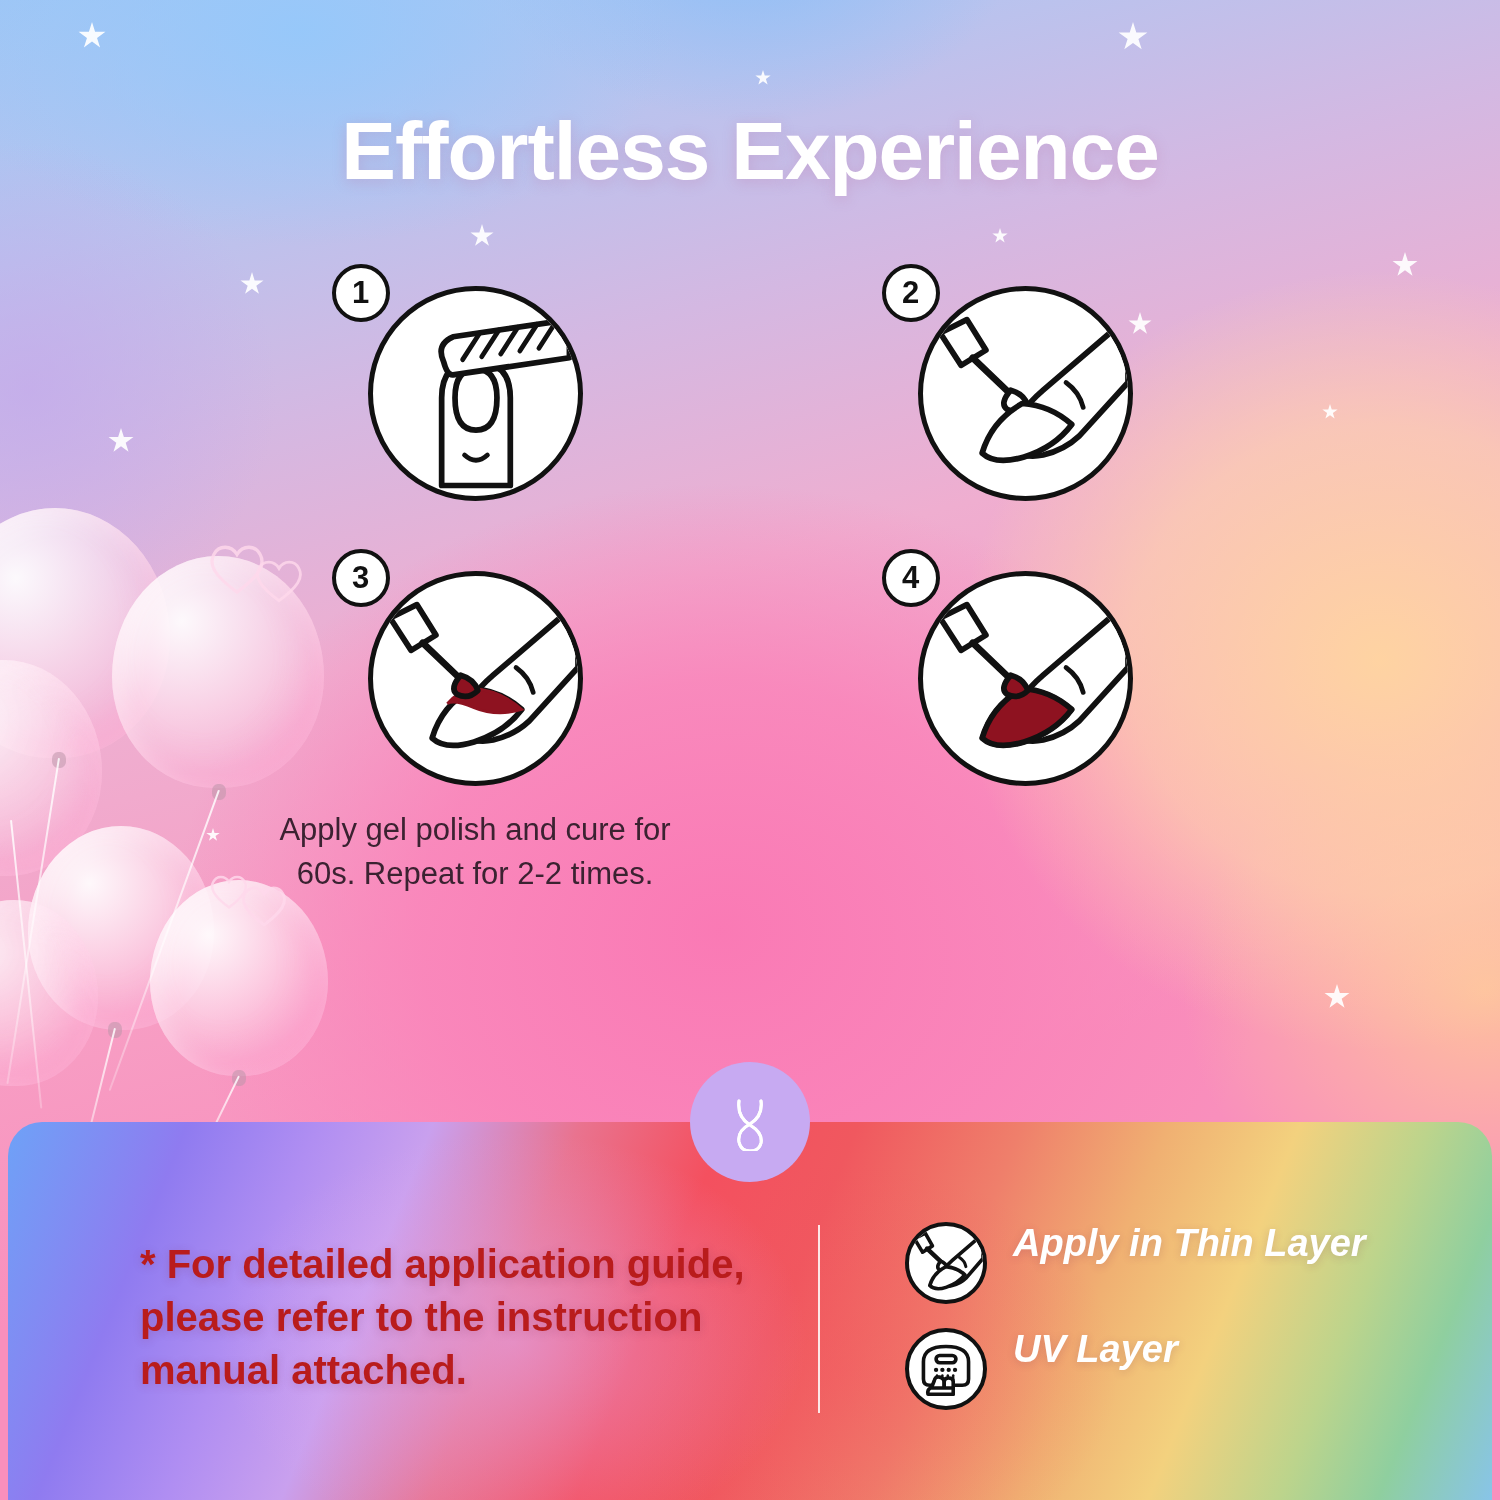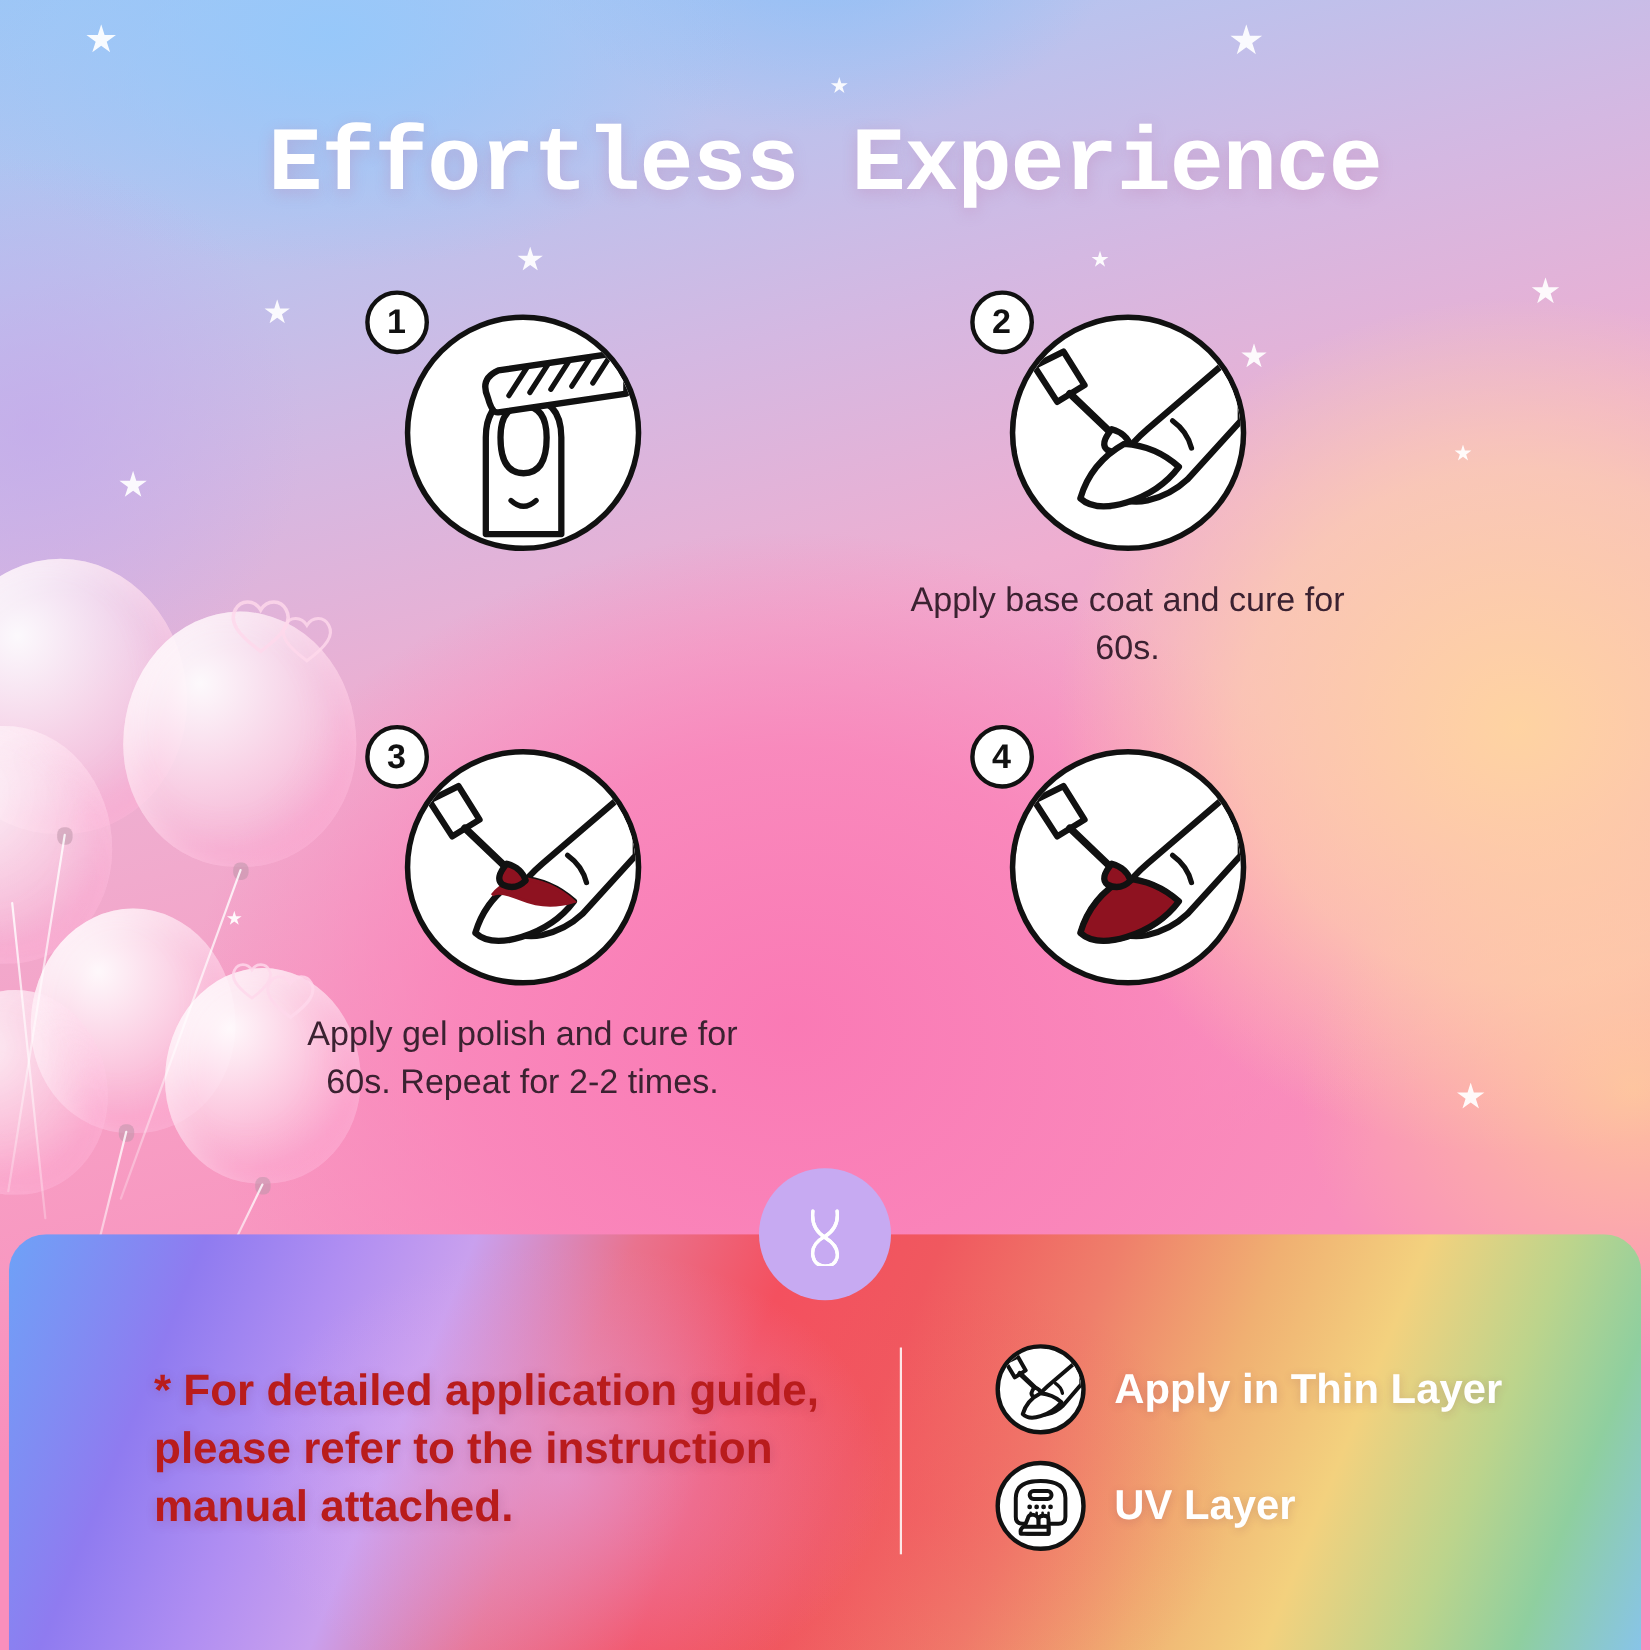--- a/index.html
+++ b/index.html
@@ -51,21 +51,21 @@
   .bknot{position:absolute;width:14px;height:16px;border-radius:42%;background:rgba(190,150,170,.55);}
   .bstring{position:absolute;width:2px;background:linear-gradient(to bottom, rgba(255,255,255,.85), rgba(255,255,255,.25));transform-origin:top center;border-radius:2px;}
   .heart{position:absolute;width:62px;height:56px;opacity:.82;}
   .heart svg{width:100%;height:100%;}
 
   
   #title{
     position:absolute;left:0;right:0;top:104px;text-align:center;
     font-size:82px;font-weight:bold;color:#fff;letter-spacing:-1px;
     text-shadow:0 3px 14px rgba(190,120,170,.33);
-    font-family:Liberation Mono, monospace;
+    font-family:Liberation Sans, sans-serif;
   }
 
   
   #steps{position:absolute;left:200px;top:286px;width:1100px;}
   .srow{display:flex;}
   .step{width:550px;box-sizing:border-box;position:relative;padding-bottom:22px;}
   .circwrap{position:relative;width:215px;height:215px;margin:0 auto;}
   .circ{position:absolute;left:0;top:0;width:215px;height:215px;border-radius:50%;
         background:#fff;border:5px solid #111;box-sizing:border-box;overflow:hidden;}
   .circ svg{position:absolute;left:0;top:0;width:100%;height:100%;display:block;}
@@ -101,21 +101,21 @@
         #88c4e8 100%);}
   #panel-soft{position:absolute;inset:0;
     background:
       radial-gradient(ellipse 420px 300px at 34% 58%, rgba(225,170,245,.55), rgba(225,170,245,0) 70%),
       radial-gradient(ellipse 400px 300px at 56% 66%, rgba(244,80,95,.35), rgba(244,80,95,0) 70%);}
   #note{position:absolute;left:140px;top:1238px;width:660px;
     font-size:40px;font-weight:bold;line-height:1.32;color:#b91c1c;
     text-shadow:0 2px 10px rgba(120,40,80,.22);z-index:3;}
   #divider{position:absolute;left:818px;top:1225px;width:2px;height:188px;
     background:rgba(255,255,255,.85);z-index:3;}
-  .feat{position:absolute;display:flex;align-items:center;gap:26px;z-index:3;}
+  .feat{position:absolute;display:flex;gap:26px;z-index:3;font-style:italic;}
   #feat0{left:905px;top:1222px;}
   #feat1{left:905px;top:1328px;}
   .ficon{width:82px;height:82px;border-radius:50%;background:#fff;border:4px solid #111;
     box-sizing:border-box;overflow:hidden;position:relative;flex:0 0 auto;}
   .ficon svg{position:absolute;left:0;top:0;width:100%;height:100%;}
   .flabel{font-size:38px;font-weight:bold;color:#fff;white-space:nowrap;
     text-shadow:0 2px 9px rgba(120,40,80,.20);}
 </style>
 </head>
 <body>
@@ -220,21 +220,20 @@
               <path d="M196 44 L126 104 q-14 12 -24 26 l-16 22 q10 26 40 20 q22 -5 38 -20 L215 96 L215 34 z"></path>
               <path d="M150 96 q14 10 18 26" fill="none" stroke-width="5"></path>
               <path d="M18 44 L46 30 L66 62 L40 78 z"></path>
               <path d="M52 70 L96 112" stroke-width="7" fill="none"></path>
               <path d="M92 104 q14 4 18 16 q-10 10 -22 4 q-8 -6 4 -20 z"></path>
               <path d="M104 118 q30 2 52 22 q-18 24 -50 34 q-30 9 -44 -4 q10 -34 42 -52 z"></path>
             </g>
           </svg>
         </div>
       </div>
-      <div class="cap">Apply base coat and cure for 60s.</div>
     </div>
 
   </div>
 
   <div class="srow" style="margin-top:48px;">
 
     <div class="step">
       <div class="circwrap">
         <div class="numbadge">3</div>
         <div class="circ">

